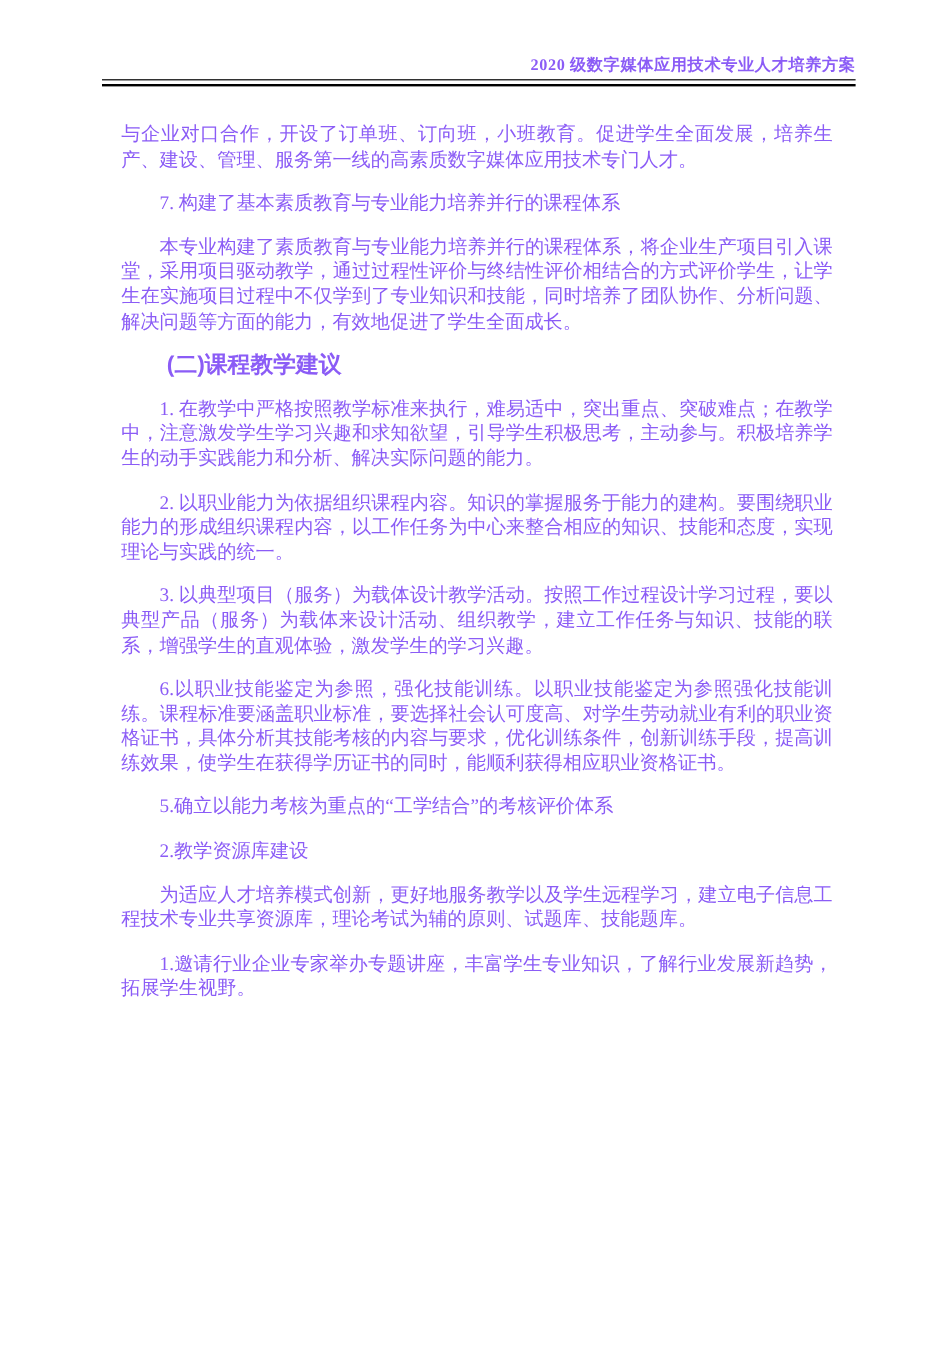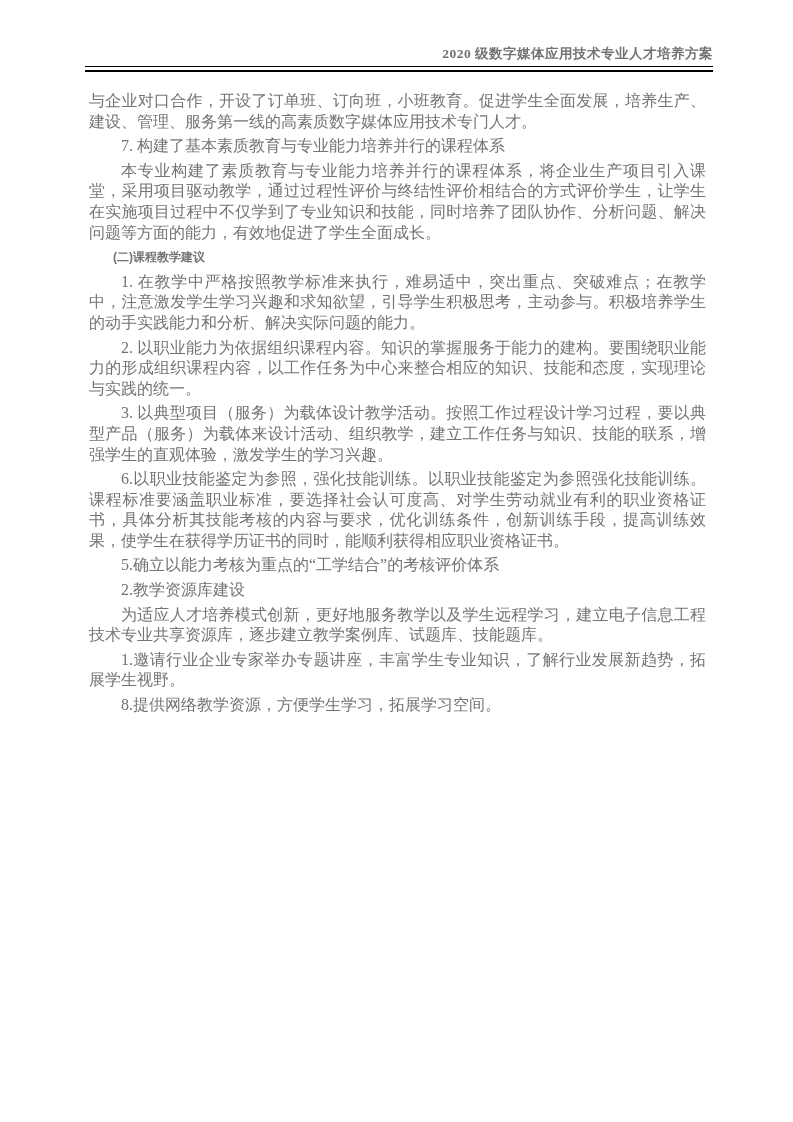--- a/index.html
+++ b/index.html
@@ -5,21 +5,21 @@
   html, body {
     margin: 0;
     padding: 0;
     background: #ffffff;
   }
   .page {
     position: relative;
     width: 793px;
     height: 1016px;
     background: #ffffff;
-    color: #737373;
+    color: #8b5cf6;
     font-family: "Liberation Serif", "DejaVu Serif", serif;
     overflow: hidden;
   }
   .header-title {
     position: absolute;
     left: 85px;
     top: 45px;
     width: 628px;
     text-align: right;
     font-size: 13.5px;
@@ -41,31 +41,31 @@
     position: absolute;
     left: 85px;
     top: 87px;
     width: 625px;
     font-size: 16px;
     line-height: 20.6px;
     text-align: justify;
     word-break: break-all;
   }
   .content p {
-    margin: 4px;
+    margin: 16px;
     padding: 0;
   }
   .content p.indent {
     text-indent: 2em;
   }
   .content p.heading {
     text-indent: 2em;
     font-weight: bold;
     font-family: "Liberation Sans", "DejaVu Sans", sans-serif;
-    font-size: 12px;
+    font-size: 19px;
   }
   .footer {
     position: absolute;
     left: 0;
     top: 1024px;
     width: 100%;
     text-align: center;
     font-size: 12.5px;
     line-height: 15px;
   }
@@ -83,22 +83,21 @@
     <p class="plain">与企业对口合作，开设了订单班、订向班，小班教育。促进学生全面发展，培养生产、建设、管理、服务第一线的高素质数字媒体应用技术专门人才。</p>
     <p class="indent">7. 构建了基本素质教育与专业能力培养并行的课程体系</p>
     <p class="indent">本专业构建了素质教育与专业能力培养并行的课程体系，将企业生产项目引入课堂，采用项目驱动教学，通过过程性评价与终结性评价相结合的方式评价学生，让学生在实施项目过程中不仅学到了专业知识和技能，同时培养了团队协作、分析问题、解决问题等方面的能力，有效地促进了学生全面成长。</p>
     <p class="heading">(二)课程教学建议</p>
     <p class="indent">1. 在教学中严格按照教学标准来执行，难易适中，突出重点、突破难点；在教学中，注意激发学生学习兴趣和求知欲望，引导学生积极思考，主动参与。积极培养学生的动手实践能力和分析、解决实际问题的能力。</p>
     <p class="indent">2. 以职业能力为依据组织课程内容。知识的掌握服务于能力的建构。要围绕职业能力的形成组织课程内容，以工作任务为中心来整合相应的知识、技能和态度，实现理论与实践的统一。</p>
     <p class="indent">3. 以典型项目（服务）为载体设计教学活动。按照工作过程设计学习过程，要以典型产品（服务）为载体来设计活动、组织教学，建立工作任务与知识、技能的联系，增强学生的直观体验，激发学生的学习兴趣。</p>
     <p class="indent">6.以职业技能鉴定为参照，强化技能训练。以职业技能鉴定为参照强化技能训练。课程标准要涵盖职业标准，要选择社会认可度高、对学生劳动就业有利的职业资格证书，具体分析其技能考核的内容与要求，优化训练条件，创新训练手段，提高训练效果，使学生在获得学历证书的同时，能顺利获得相应职业资格证书。</p>
     <p class="indent">5.确立以能力考核为重点的“工学结合”的考核评价体系</p>
     <p class="indent">2.教学资源库建设</p>
-    <p class="indent">为适应人才培养模式创新，更好地服务教学以及学生远程学习，建立电子信息工程技术专业共享资源库，逐步建立教学案例库、试题库、技能题库。</p>
+    <p class="indent">为适应人才培养模式创新，更好地服务教学以及学生远程学习，建立电子信息工程技术专业共享资源库，理论考试为辅的原则、试题库、技能题库。</p>
     <p class="indent">1.邀请行业企业专家举办专题讲座，丰富学生专业知识，了解行业发展新趋势，拓展学生视野。</p>
-    <p class="indent">8.提供网络教学资源，方便学生学习，拓展学习空间。</p>
   </div>
 
   <div class="footer">
     <span>17</span>
   </div>
 
 </div>
 
 </body></html>

